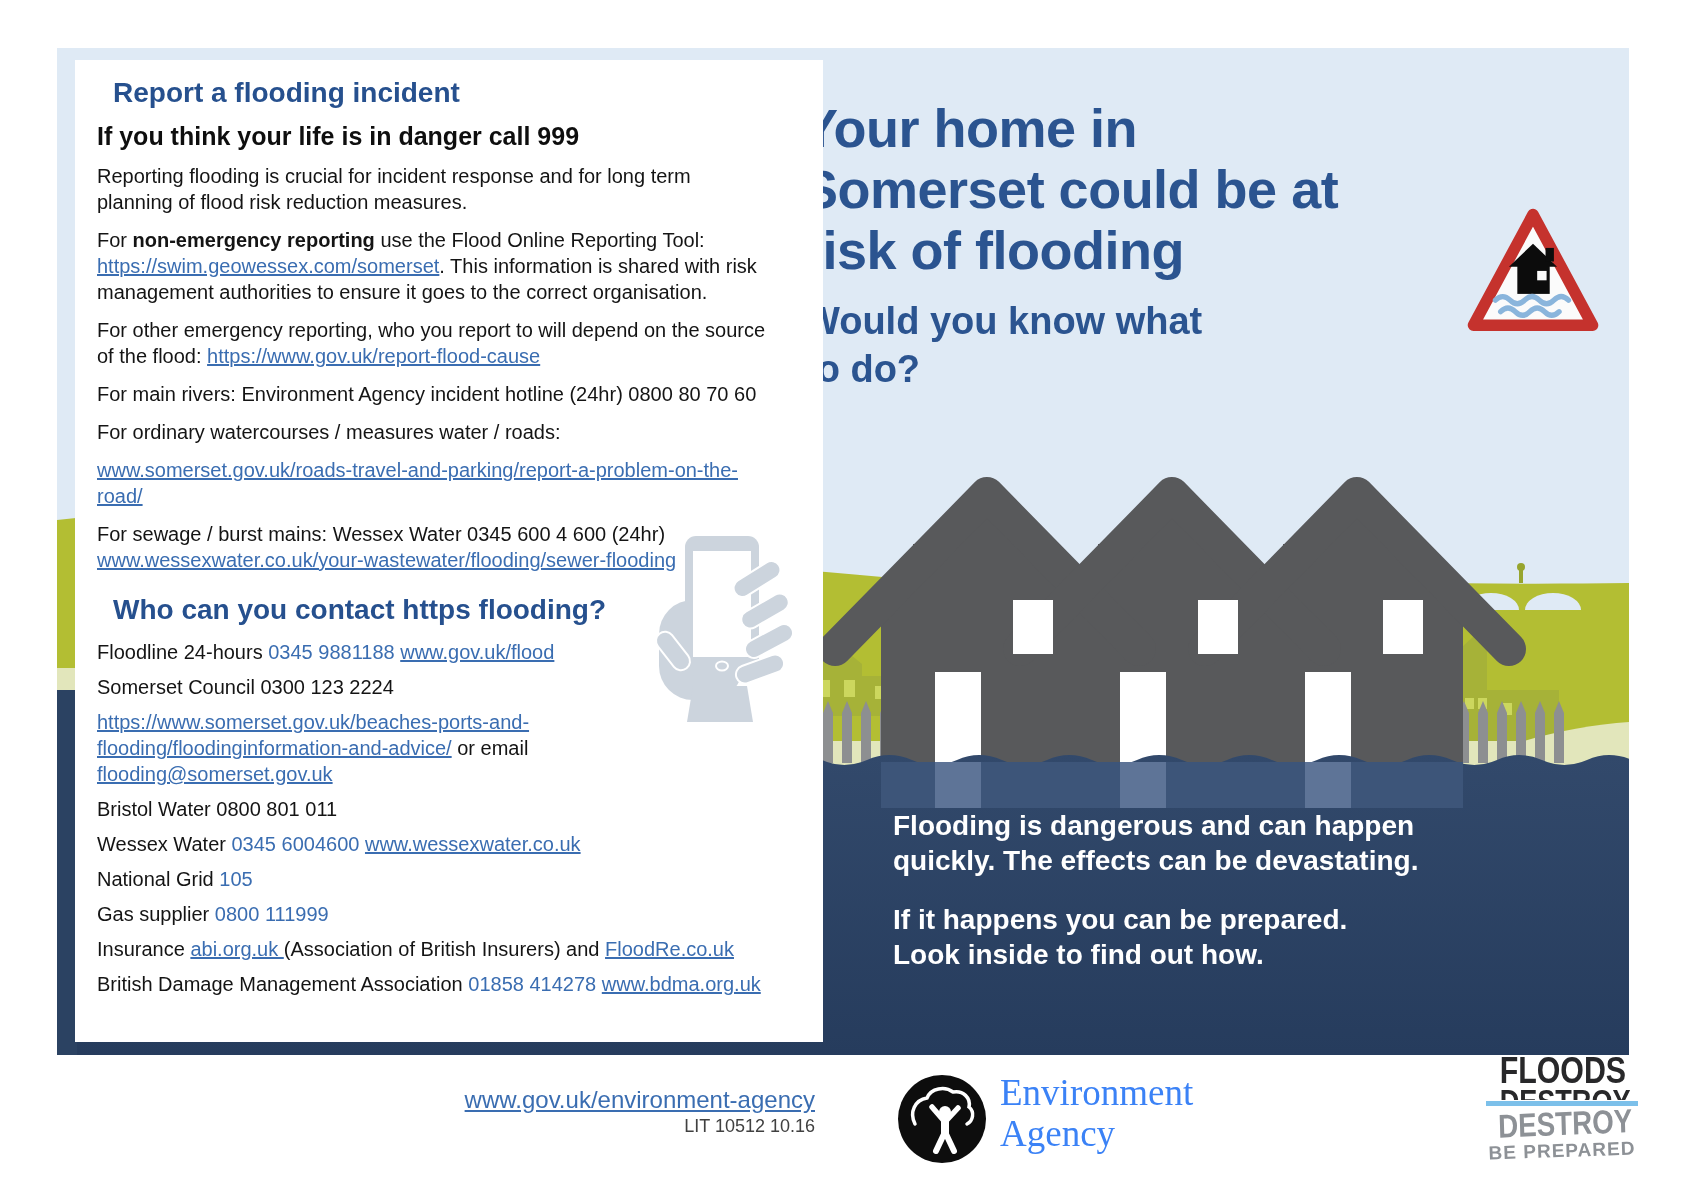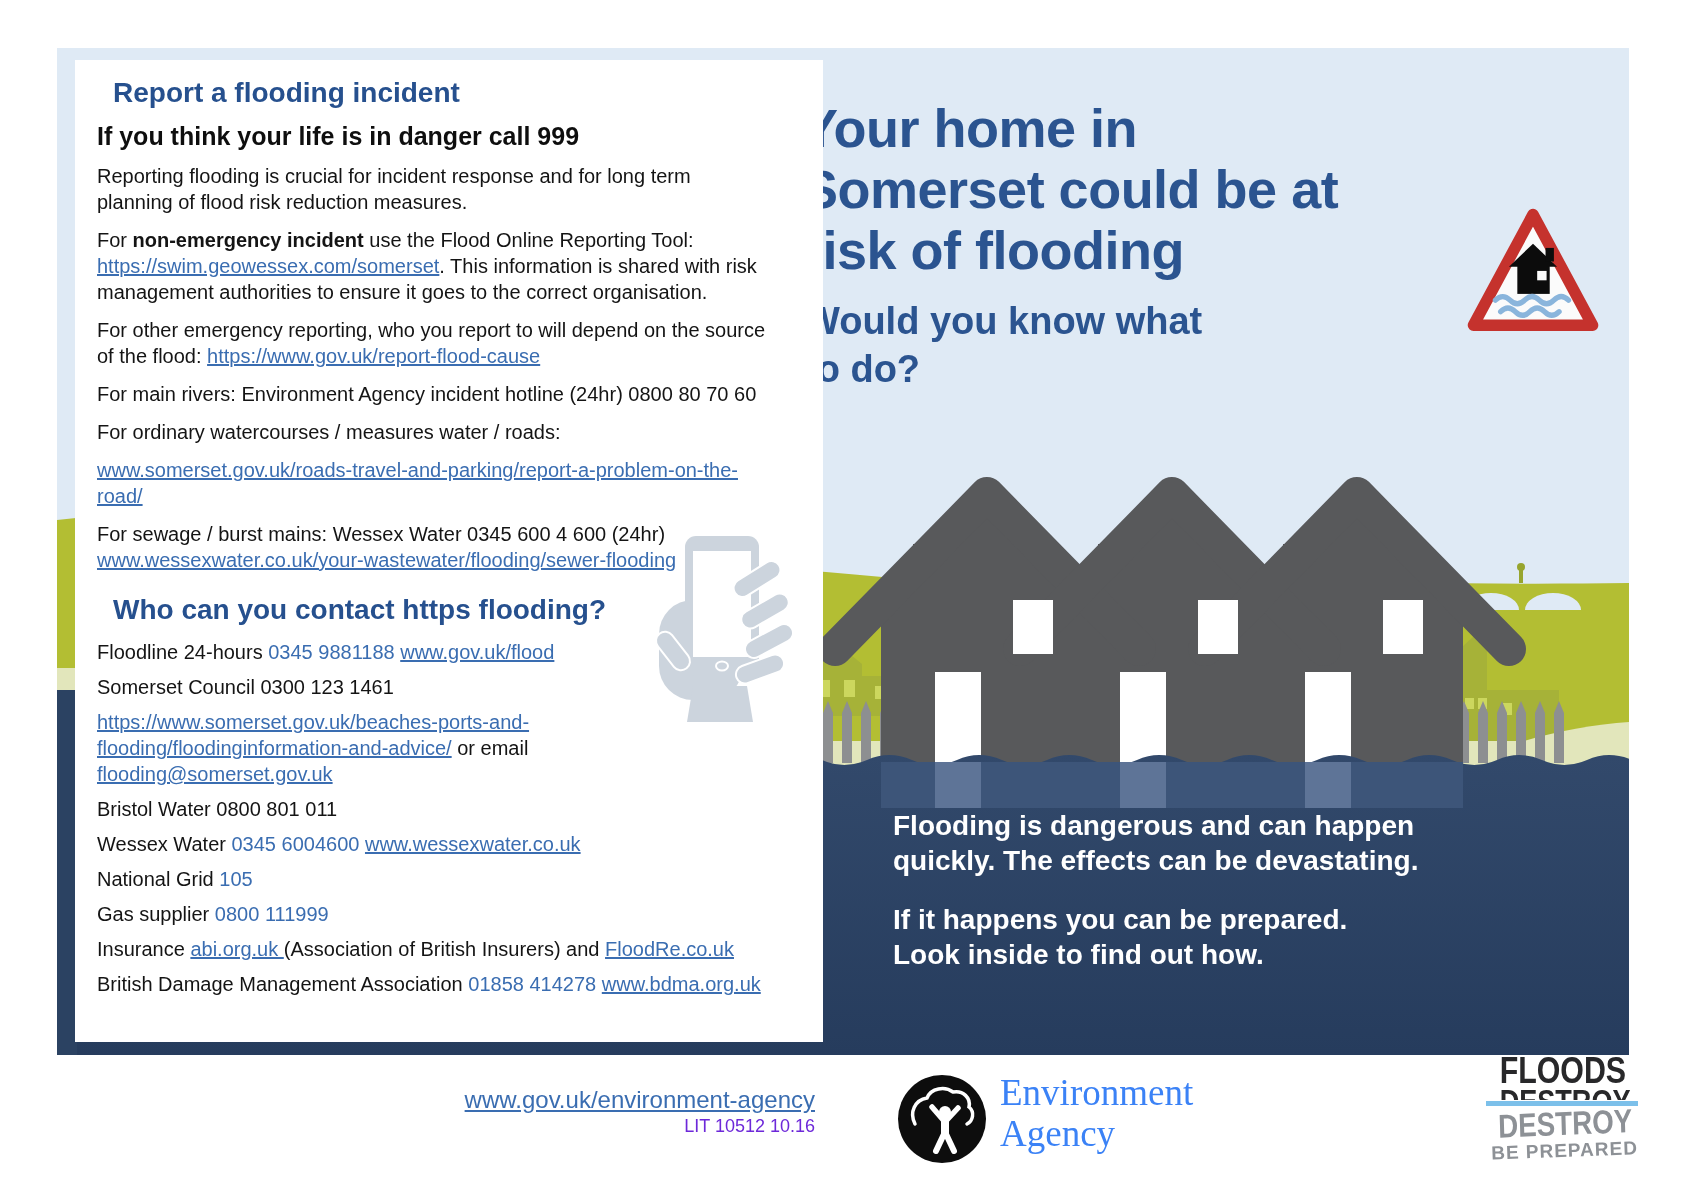--- a/index.html
+++ b/index.html
@@ -25,25 +25,25 @@
   .blue-h{color:#26508e;font-size:28px;line-height:33px;font-weight:bold;margin:0 0 12px 16px}
   .danger-h{color:#0e0e0e;font-size:25px;line-height:30px;font-weight:bold;margin:0 0 12px 0}
   .contact-h{margin-top:20px;margin-bottom:13px}
   .c-line{margin-bottom:9px !important}
   a.lnk{color:#3a6db1;text-decoration:underline;cursor:pointer}
   .ph{color:#3a6db1}
   .bld{font-weight:bold}
   .phone-icon{position:absolute;left:560px;top:470px;width:168px;height:192px}
   
   .footer-link{position:absolute;top:1086px;right:868px;font-size:24px;line-height:28px}
-  .lit{position:absolute;top:1116px;right:868px;font-size:18px;color:#6d28d9}
+  .lit{position:absolute;top:1116px;right:868px;font-size:18px;color:#404040}
   .ea-logo{position:absolute;left:897px;top:1074px;width:90px;height:90px}
   .ea-name{position:absolute;left:1000px;top:1072px;font-family:Liberation Serif, serif;
            font-size:37px;line-height:41px;color:#3b82f6}
-  .floods-logo{position:absolute;left:1486px;top:1054px;width:152px;text-align:right;font-weight:bold}
+  .floods-logo{position:absolute;left:1486px;top:1054px;width:152px;text-align:center;font-weight:bold}
   .fl-top{font-size:37px;line-height:33px;color:#28282a;transform:scaleX(.82);letter-spacing:0}
   .fl-cut{height:13px;overflow:hidden}
   .fl-cut>div{font-size:33px;line-height:30px;color:#28282a;transform:scaleX(.82)}
   .fl-wave-line{height:5px;background:#7cc0ea;margin:1px 0 2px 0}
   .fl-grey{font-size:33px;line-height:31px;color:#8d9196;transform:scaleX(.84) rotate(-2deg)}
   .fl-bottom{font-size:19px;line-height:23px;color:#8d9196;letter-spacing:1px;transform:rotate(-2deg)}
 </style>
 </head>
 <body>
 
@@ -170,30 +170,30 @@
     <div class="flood-message">
       <p>Flooding is dangerous and can happen<br>quickly. The effects can be devastating.</p>
       <p>If it happens you can be prepared.<br>Look inside to find out how.</p>
     </div>
   </div>
 
   <div class="card">
     <h1 class="blue-h">Report a flooding incident</h1>
     <h2 class="danger-h">If you think your life is in danger call 999</h2>
     <p>Reporting flooding is crucial for incident response and for long term<br>planning of flood risk reduction measures.</p>
-    <p>For <span class="bld">non-emergency incident</span> use the Flood Online Reporting Tool:<br><a class="lnk" href="#">https://swim.geowessex.com/somerset</a>. This information is shared with risk<br>management authorities to ensure it goes to the correct organisation.</p>
+    <p>For <span class="bld">non-emergency reporting</span> use the Flood Online Reporting Tool:<br><a class="lnk" href="#">https://swim.geowessex.com/somerset</a>. This information is shared with risk<br>management authorities to ensure it goes to the correct organisation.</p>
     <p>For other emergency reporting, who you report to will depend on the source<br>of the flood: <a class="lnk" href="#">https://www.gov.uk/report-flood-cause</a></p>
     <p>For main rivers: Environment Agency incident hotline (24hr) 0800 80 70 60</p>
     <p>For ordinary watercourses / measures water / roads:</p>
     <p><a class="lnk" href="#">www.somerset.gov.uk/roads-travel-and-parking/report-a-problem-on-the-</a><br><a class="lnk" href="#">road/</a></p>
     <p>For sewage / burst mains: Wessex Water 0345 600 4 600 (24hr)<br><a class="lnk" href="#">www.wessexwater.co.uk/your-wastewater/flooding/sewer-flooding</a></p>
 
     <h1 class="blue-h contact-h">Who can you contact https flooding?</h1>
     <p class="c-line">Floodline 24-hours <span class="ph">0345 9881188</span> <a class="lnk" href="#">www.gov.uk/flood</a></p>
-    <p class="c-line">Somerset Council 0300 123 1461</p>
+    <p class="c-line">Somerset Council 0300 123 2224</p>
     <p class="c-line"><a class="lnk" href="#">https://www.somerset.gov.uk/beaches-ports-and-</a><br><a class="lnk" href="#">flooding/floodinginformation-and-advice/</a> or email<br><a class="lnk" href="#">flooding@somerset.gov.uk</a></p>
     <p class="c-line">Bristol Water 0800 801 011</p>
     <p class="c-line">Wessex Water <span class="ph">0345 6004600</span> <a class="lnk" href="#">www.wessexwater.co.uk</a></p>
     <p class="c-line">National Grid <span class="ph">105</span></p>
     <p class="c-line">Gas supplier <span class="ph">0800 111999</span></p>
     <p class="c-line">Insurance <a class="lnk" href="#">abi.org.uk </a>(Association of British Insurers) and <a class="lnk" href="#">FloodRe.co.uk</a></p>
     <p class="c-line">British Damage Management Association <span class="ph">01858 414278</span> <a class="lnk" href="#">www.bdma.org.uk</a></p>
 
     <svg class="phone-icon" viewBox="0 0 168 192" aria-hidden="true">
       <g fill="#ccd4dd">

